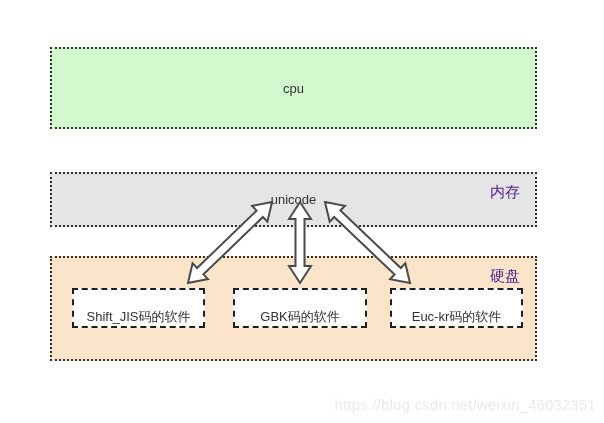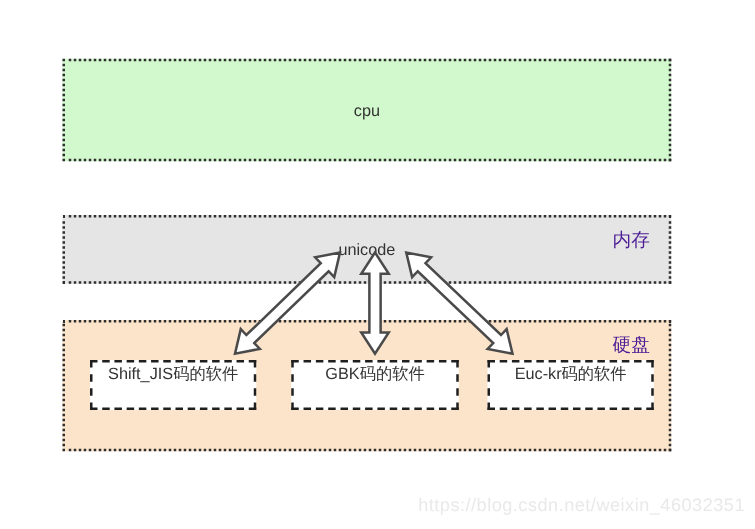--- a/index.html
+++ b/index.html
@@ -53,21 +53,21 @@
     color: #4c1d95;
   }
   .sw-box {
     position: absolute;
     top: 288px;
     height: 36px;
     background: #ffffff;
     border: 2px dashed #1f1f1f;
     box-sizing: content-box;
     display: flex;
-    align-items: flex-start;
+    align-items: flex-end;
     justify-content: center;
     font-size: 13px;
     color: #333;
   }
   .sw-1 { left: 72px;  width: 129px; }
   .sw-2 { left: 233px; width: 130px; }
   .sw-3 { left: 390px; width: 129px; }
   .arrow-layer {
     position: absolute;
     left: 0; top: 0;

